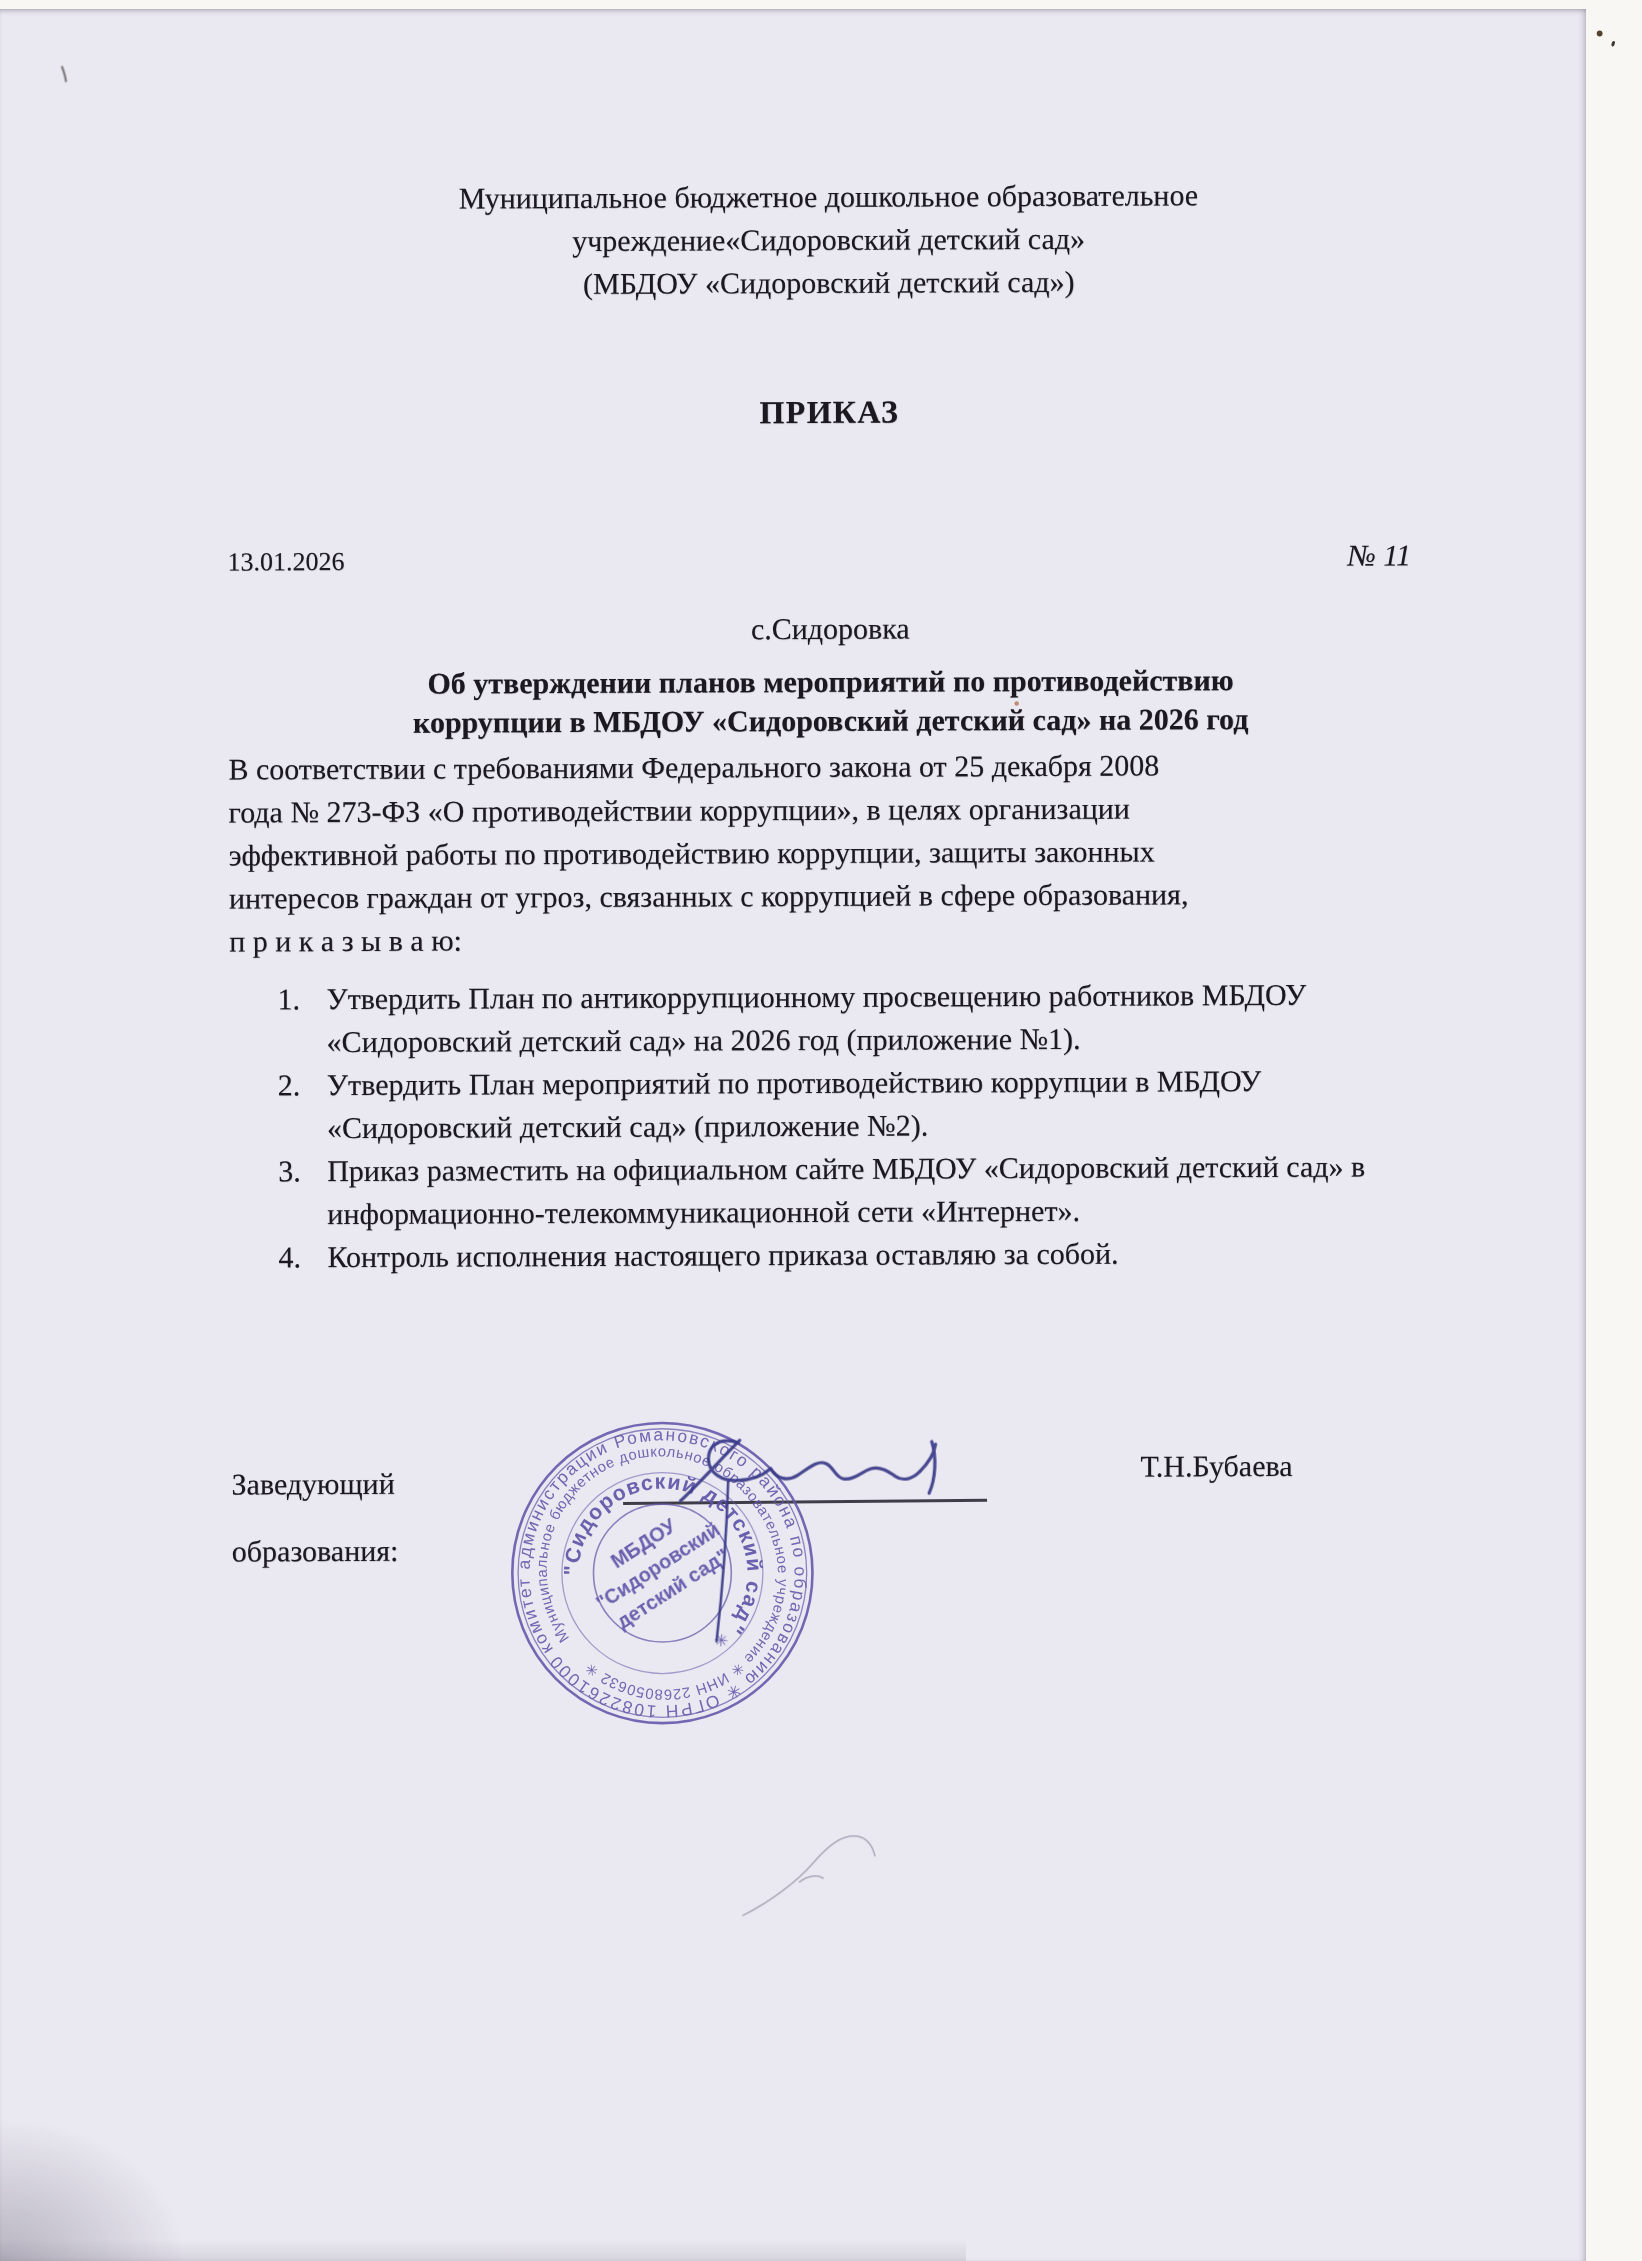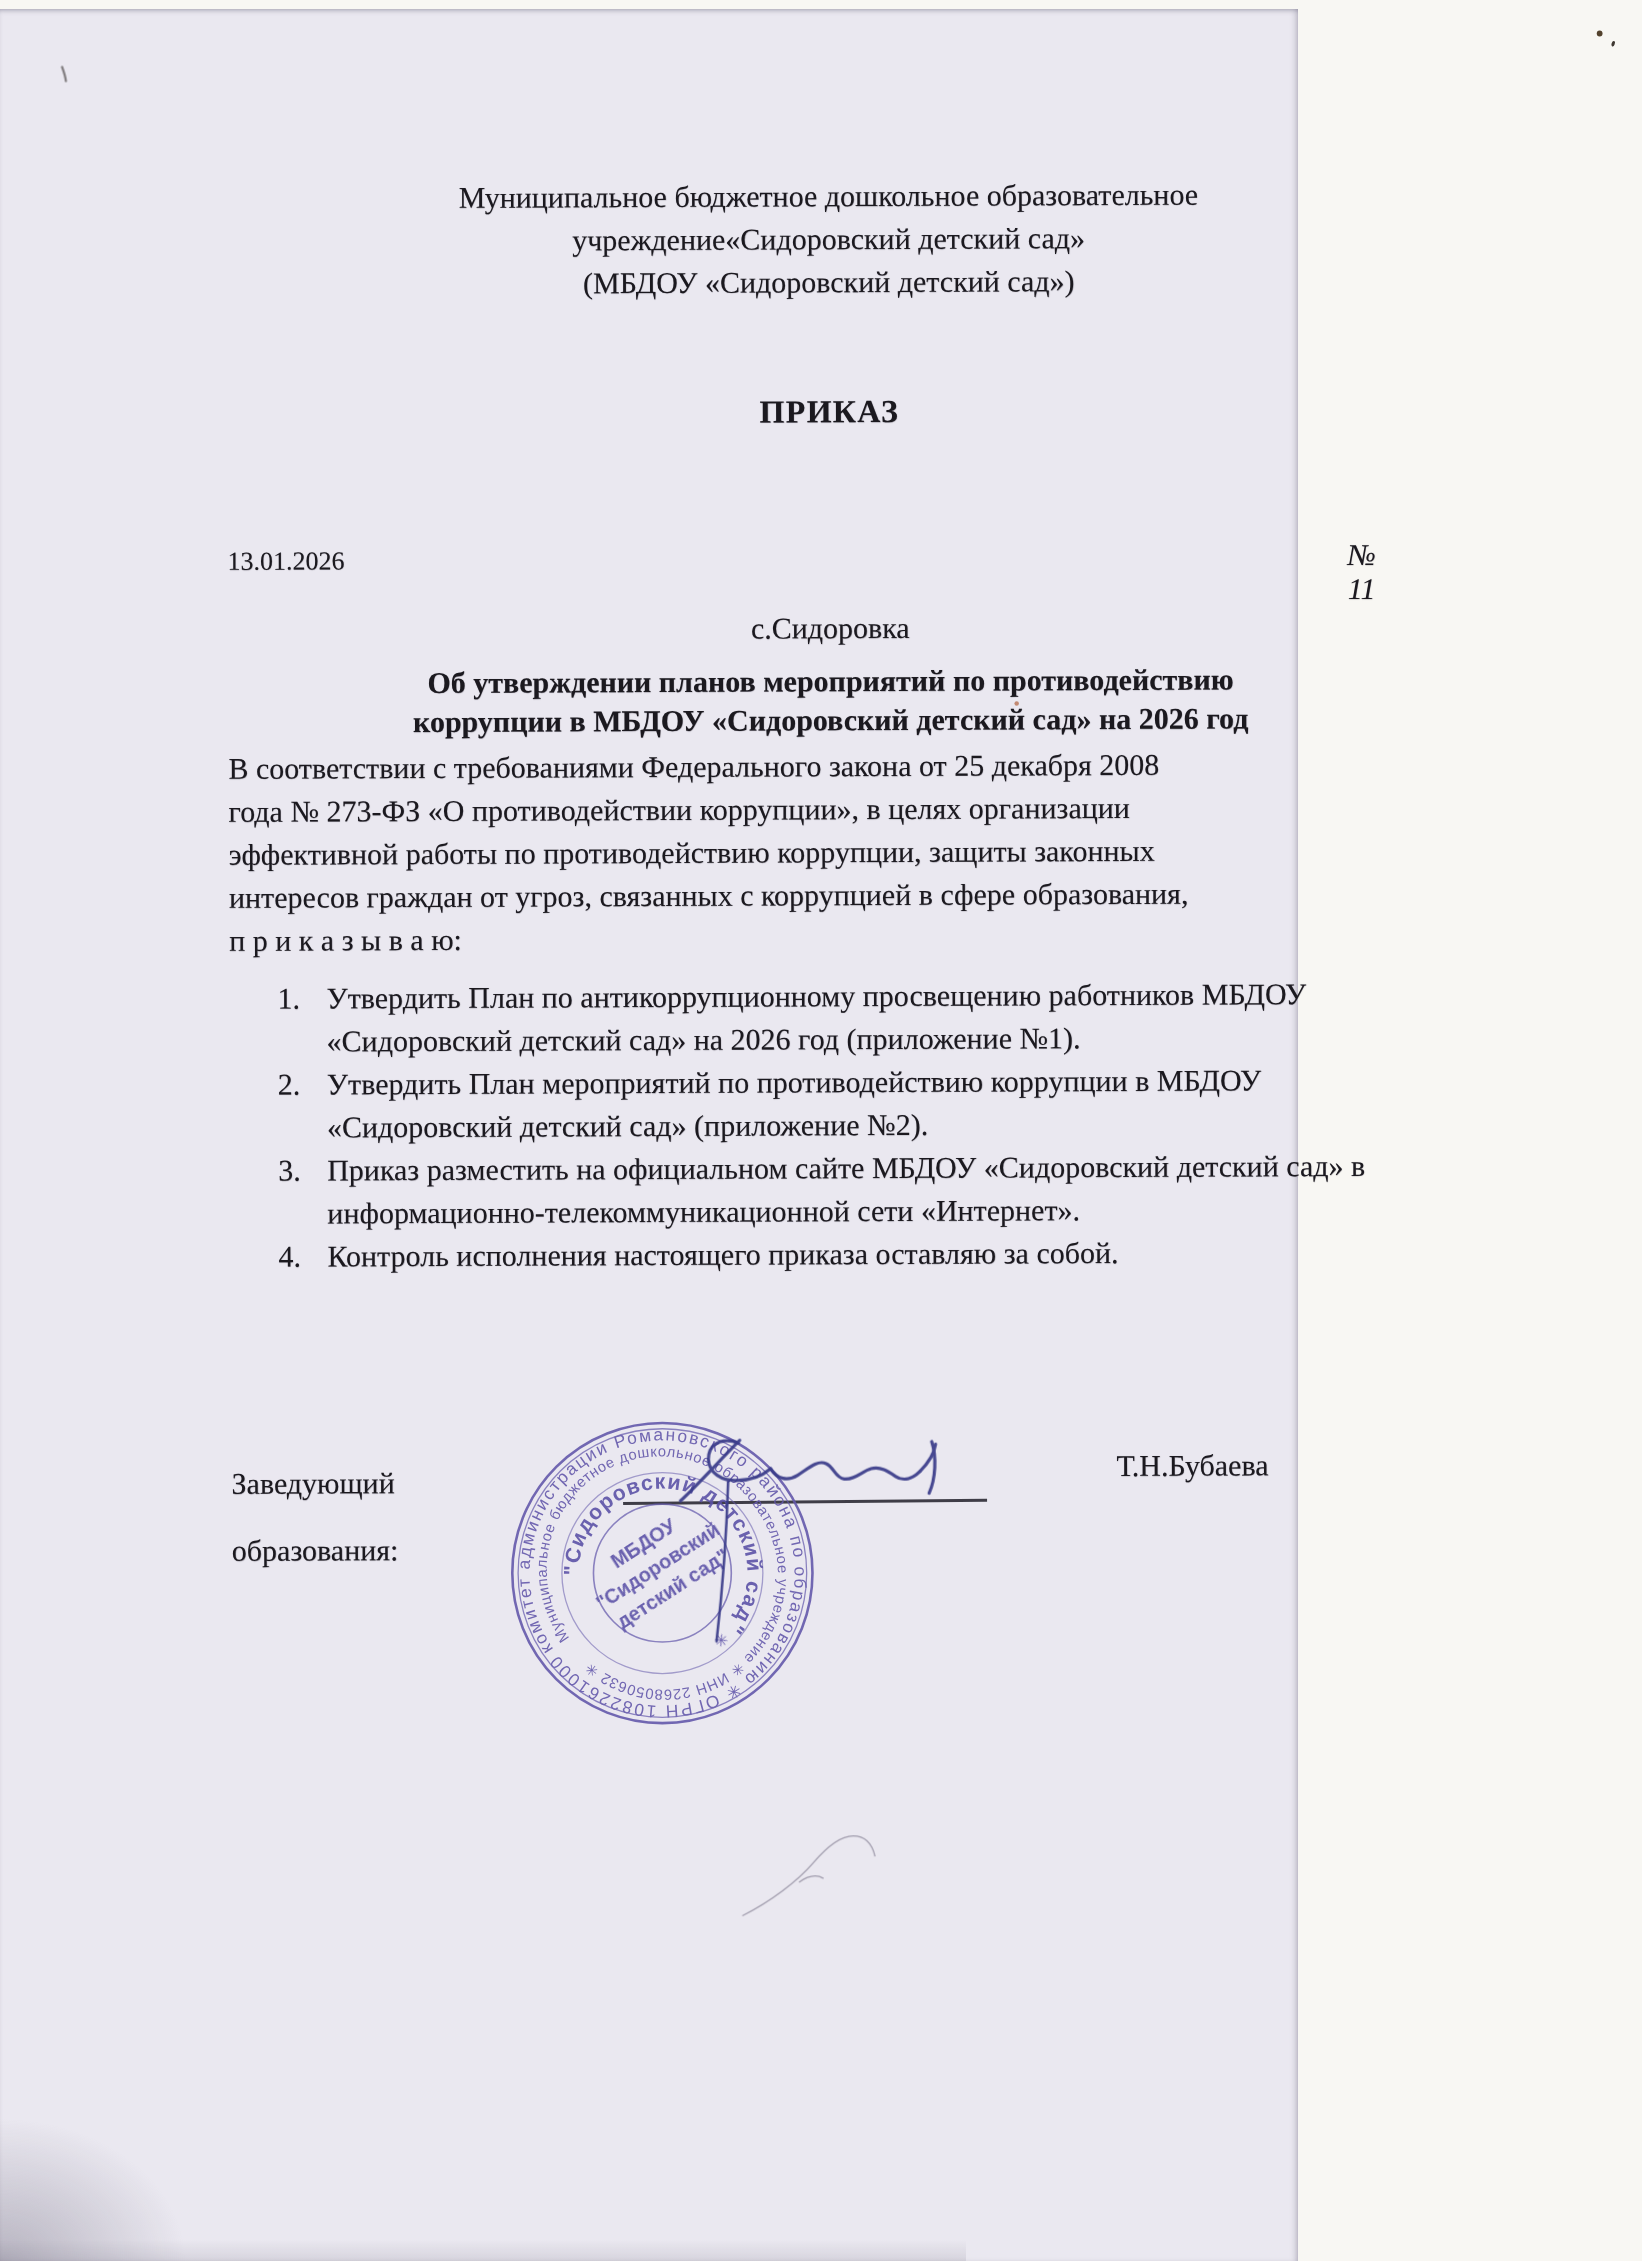--- a/index.html
+++ b/index.html
@@ -6,21 +6,21 @@
   html, body { margin:0; padding:0; }
   body {
     width:1643px; height:2261px;
     background:#f8f7f3;
     position:relative;
     overflow:hidden;
     font-family:"Liberation Serif", serif;
   }
   .paper {
     position:absolute; left:0; top:9px;
-    width:1298px; height:2252px;
+    width:1586px; height:2252px;
     background:#eae8f0;
     box-shadow: inset 0 3.9px 5.8px -2.6px rgba(95,90,115,.45),
                 inset -4.5px 0 6.4px -3.2px rgba(95,90,115,.40);
   }
   .content {
     position:absolute; left:0; top:0; width:100%; height:100%;
     transform:rotate(-0.25deg);
     transform-origin:50% 40%;
     color:#1b191f;
     text-shadow:0.3px 0.4px 0.8px rgba(35,32,45,.45);
@@ -34,21 +34,21 @@
   .number { position:absolute; left:1349px; top:532px; font-size:30px;font-style:italic; }
   .place { top:603px; font-size:30px; }
   .subject { top:653px; font-size:30px; font-weight:bold; line-height:39px; }
   .preamble { position:absolute; left:229px; top:736px; width:1193px;
               font-size:30px; line-height:43px; }
   .orders { position:absolute; left:229px; top:966px; width:1197px;
             font-size:30px; line-height:43px; list-style:none; margin:0; padding:0; }
   .orders li { position:relative; padding-left:97px; }
   .orders li .num { position:absolute; left:48px; top:0; }
   .sig-role { position:absolute; left:229px; top:1439px; font-size:30px; line-height:67px; }
-  .sig-name { position:absolute; left:1114px; top:1442px; font-size:30px;text-align:center; }
+  .sig-name { position:absolute; left:1138px; top:1442px; font-size:30px;text-align:center; }
   .overlay { position:absolute; left:0; top:0; mix-blend-mode:multiply; pointer-events:none; }
   .stamp-small { font-family:"Liberation Sans", sans-serif; font-size:27px; letter-spacing:3px;
                  fill:#6d61b6; }
   .stamp-small2 { font-family:"Liberation Sans", sans-serif; font-size:23px; letter-spacing:1px;
                   fill:#6d61b6; }
   .stamp-bold { font-family:"Liberation Sans", sans-serif; font-size:33px; font-weight:bold;
                 letter-spacing:2px; fill:#645ab2; }
   .stamp-center { font-family:"Liberation Sans", sans-serif; font-size:31px; font-weight:bold;
                   fill:#645ab2; text-anchor:middle; }
   .corner-shade {

